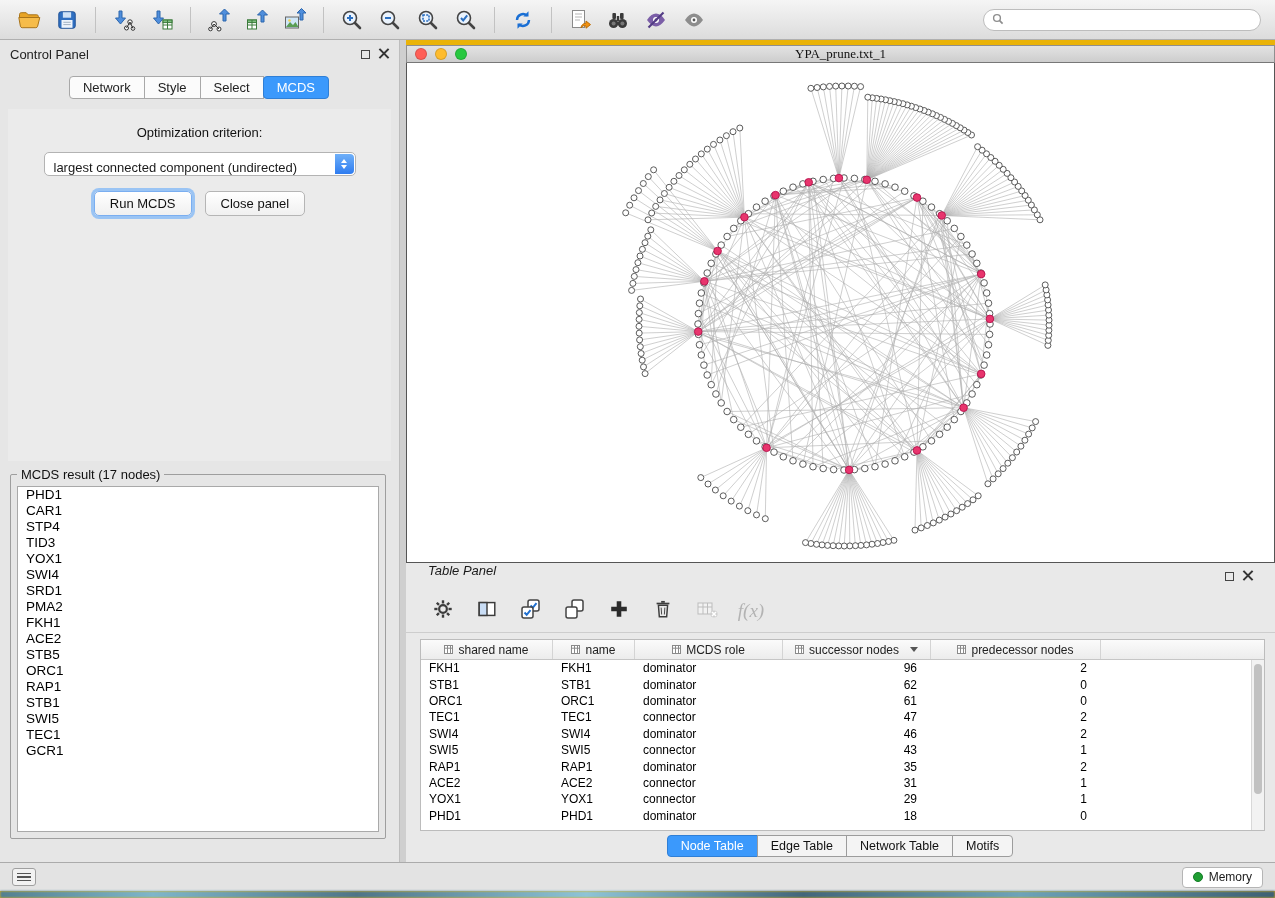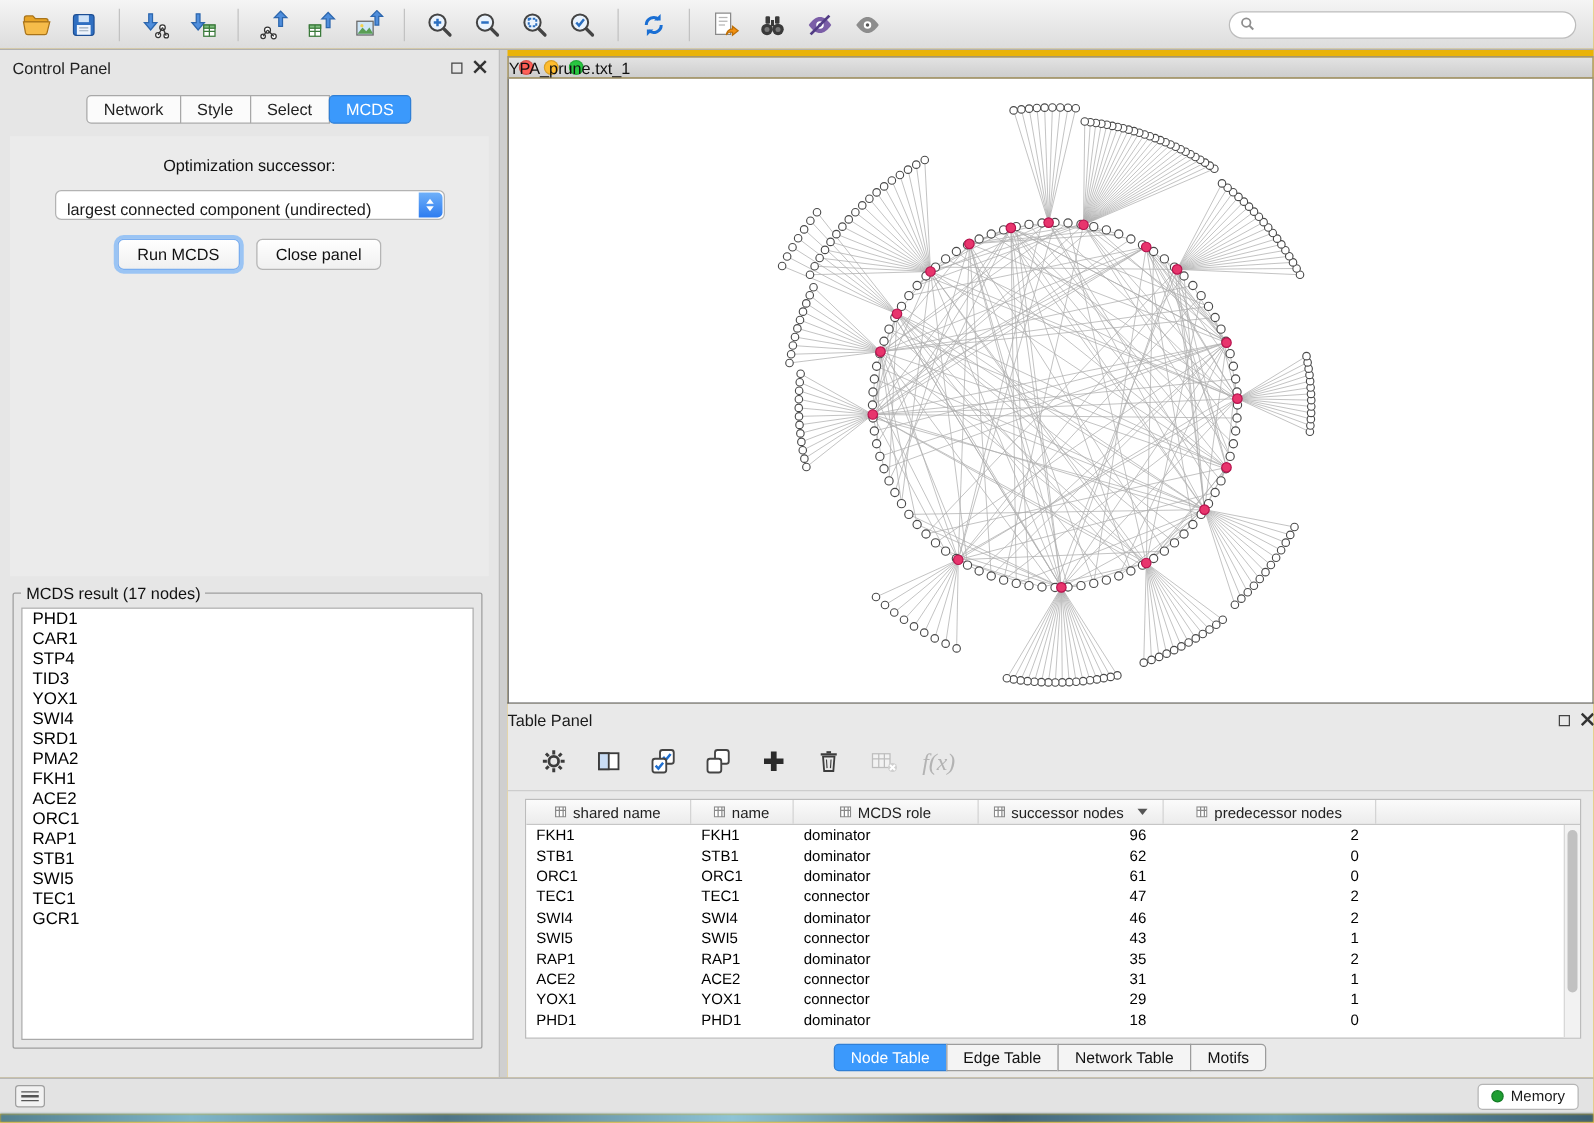--- a/index.html
+++ b/index.html
@@ -50,27 +50,27 @@
 
   
   .divider { position:absolute; left:400px; top:40px; width:6px; height:822px; background:#cfcfcf; }
 
   
   .network-window { position:absolute; left:406px; top:45px; width:869px; height:518px; }
   .net-titlebar { height:18px; background:linear-gradient(#e3e3e3,#cdcdcd); border:1px solid #8f8f8f; border-bottom:1px solid #777;
     display:flex; align-items:center; position:relative; }
   .lights { display:flex; gap:8px; margin-left:8px; }
   .light { width:12px; height:12px; border-radius:50%; display:inline-block; border:1px solid rgba(0,0,0,.15); }
-  .net-title { position:absolute; left:0; right:0; text-align:left; font-size:13px; color:#111; }
+  .net-title { position:absolute; left:0; right:0; text-align:center; font-size:13px; color:#111;font-family:Liberation Serif, serif; }
   .net-canvas { position:relative; height:500px; background:#fff; border:1px solid #555; border-top:none; overflow:hidden; }
   .net-canvas svg { display:block; }
 
   
   .table-panel { position:absolute; left:406px; top:563px; width:869px; height:299px; background:#e9e9e9; }
-  .tp-header { height:26px; display:flex; align-items:center; padding:0 0; }
+  .tp-header { height:26px; display:flex; padding:0 22px;font-style:italic; }
   .tp-toolbar { height:44px; display:flex; align-items:center; gap:14px; padding:0 22px; border-bottom:1px solid #cdcdcd; }
   .tp-tool { width:30px; height:30px; display:flex; align-items:center; justify-content:center; }
   .fx { font-family:"Liberation Serif", serif; font-style:italic; font-size:19px; color:#b3b3b3; }
   .table-wrap { position:absolute; left:14px; right:10px; top:76px; height:192px; background:#fff; border:1px solid #bcbcbc; overflow:hidden; }
   .t-head { display:flex; height:20px; background:linear-gradient(#fbfbfb,#ececec); border-bottom:1px solid #c6c6c6; }
   .th { display:flex; align-items:center; justify-content:center; gap:5px; font-size:12px; color:#222; border-right:1px solid #d4d4d4; position:relative; }
   .th.filler { flex:1; border-right:none; }
   .grid-ico { display:inline-flex; }
   .sort-arrow { width:0; height:0; border-left:4px solid transparent; border-right:4px solid transparent; border-top:5px solid #555; margin-left:6px; }
   .t-body { }
@@ -289,21 +289,21 @@
         <span><span class="close-ico"></span></span>
       </span>
     </div>
     <div class="cp-tabs" id="cp-tabs">
         <div class="cp-tab">Network</div>
         <div class="cp-tab">Style</div>
         <div class="cp-tab">Select</div>
         <div class="cp-tab active">MCDS</div>
       </div>
     <div class="cp-body">
-      <div class="opt-label">Optimization successor:</div>
+      <div class="opt-label">Optimization criterion:</div>
       <div class="select">
         <span>largest connected component (undirected)</span>
         <span class="stepper">
             <span class="tri-up"></span>
             <span class="tri-dn"></span>
           </span>
       </div>
       <div class="btn-row">
         <button class="btn default-focus">Run MCDS</button>
         <button class="btn">Close panel</button>
@@ -316,20 +316,21 @@
             <div class="mcds-item">PHD1</div>
             <div class="mcds-item">CAR1</div>
             <div class="mcds-item">STP4</div>
             <div class="mcds-item">TID3</div>
             <div class="mcds-item">YOX1</div>
             <div class="mcds-item">SWI4</div>
             <div class="mcds-item">SRD1</div>
             <div class="mcds-item">PMA2</div>
             <div class="mcds-item">FKH1</div>
             <div class="mcds-item">ACE2</div>
+            <div class="mcds-item">STB5</div>
             <div class="mcds-item">ORC1</div>
             <div class="mcds-item">RAP1</div>
             <div class="mcds-item">STB1</div>
             <div class="mcds-item">SWI5</div>
             <div class="mcds-item">TEC1</div>
             <div class="mcds-item">GCR1</div>
           </div>
       </div>
     </fieldset>
   </div>

